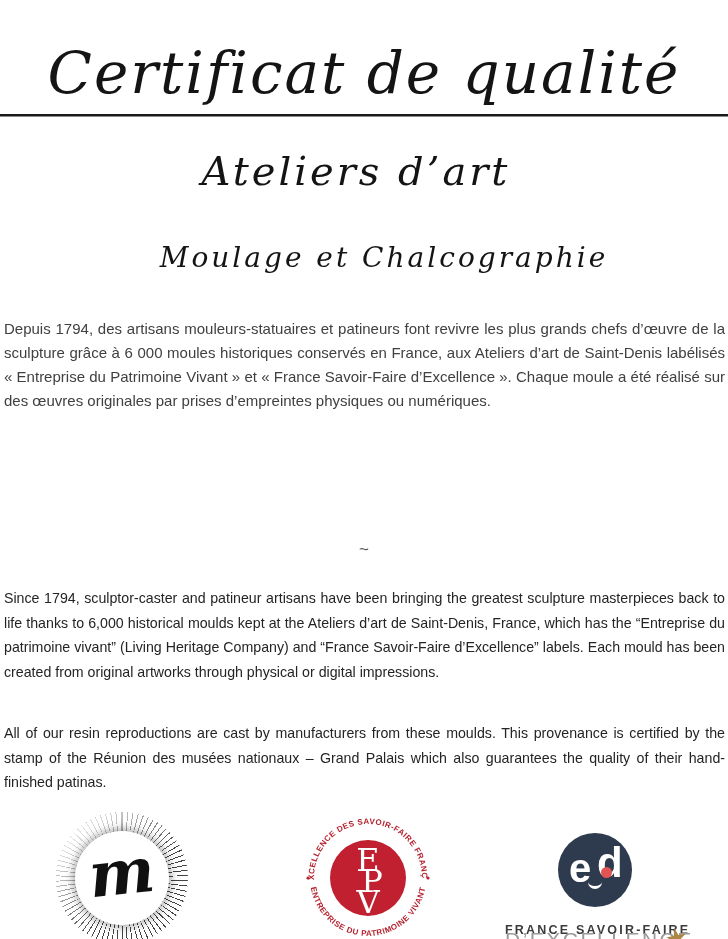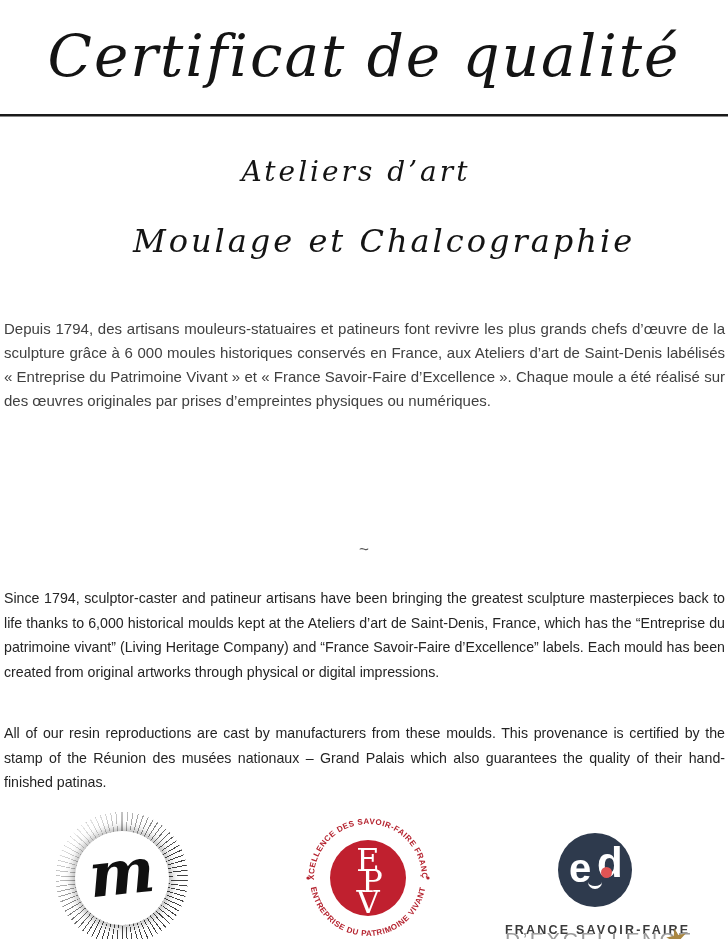--- a/index.html
+++ b/index.html
@@ -5,32 +5,32 @@
   * { margin:0; padding:0; box-sizing:border-box; }
   body { background:#ffffff; }
   .page {
     position:relative; width:728px; height:939px; overflow:hidden;
     background:#ffffff; color:#1c1c1c;
     font-family:"Liberation Sans", sans-serif;
   }
   
   .script { font-family:"DejaVu Serif", serif; font-style:italic; color:#141414; }
   .title {
-    position:absolute; top:0; left:0; right:0; height:112px;
+    position:absolute; top:17px; left:0; right:0; height:112px;
     display:flex; align-items:center; justify-content:center;
     font-size:58px; letter-spacing:2px;
   }
   .rule { position:absolute; top:114px; left:0; width:728px; height:3px;
           background:#1a1a1a; border-bottom:1px solid #8a8a8a; }
   .sub1 { position:absolute; top:134px; left:0; right:16px; height:74px;
           display:flex; align-items:center; justify-content:center;
-          font-size:28px; letter-spacing:3px; }
-  .sub2 { position:absolute; top:196px; left:0; right:0; height:90px;
+          font-size:40px; letter-spacing:3px; }
+  .sub2 { position:absolute; top:212px; left:0; right:0; height:90px;
           display:flex; align-items:center; justify-content:center;
-          font-size:32px; letter-spacing:3px;padding-left:40px; }
+          font-size:28px; letter-spacing:3px;padding-left:40px; }
   
   .para {
     position:absolute; left:4px; width:721px;
     text-align:justify; color:#404040;
   }
   .fr { font-size:15px; line-height:24px; font-weight:normal; }
   .en { font-size:14.2px; line-height:24.5px; color:#242424; }
   .p-fr1 { top:317px; }
   .p-fr2 { top:453px; }
   .p-en1 { top:586px; }

